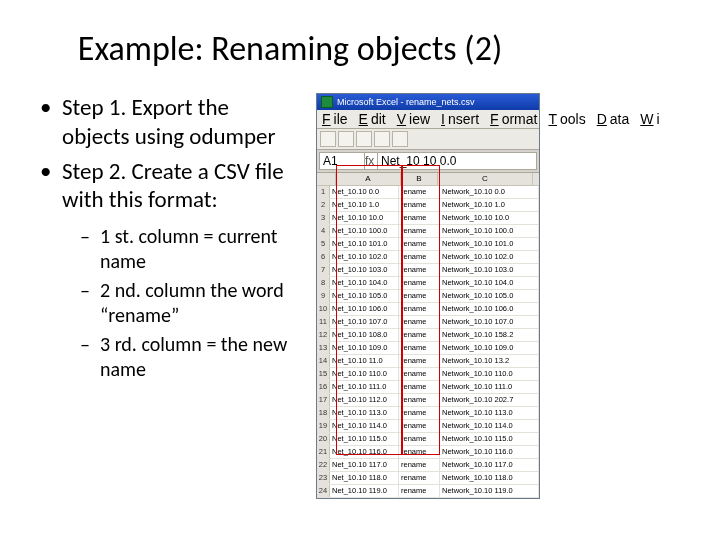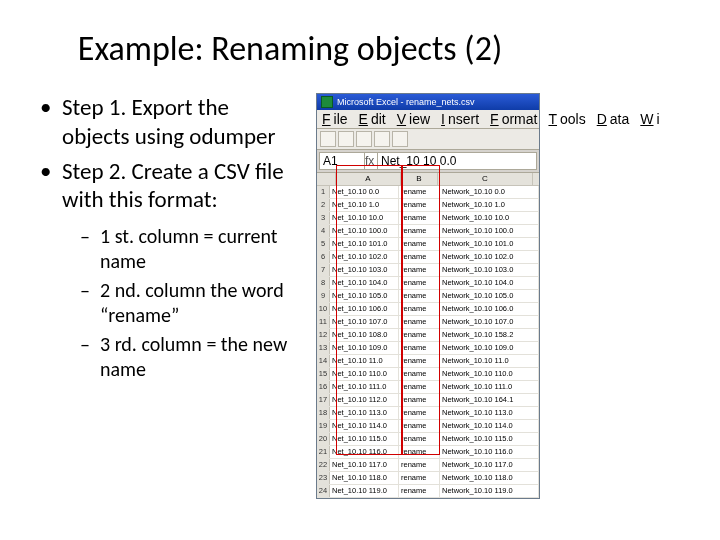--- a/index.html
+++ b/index.html
@@ -169,39 +169,39 @@
             <div class="row">
               <div class="rowh">13</div>
               <div class="c ca">Net_10.10 109.0</div>
               <div class="c cb">rename</div>
               <div class="c cc">Network_10.10 109.0</div>
             </div>
             <div class="row">
               <div class="rowh">14</div>
               <div class="c ca">Net_10.10 11.0</div>
               <div class="c cb">rename</div>
-              <div class="c cc">Network_10.10 11.0</div>
+              <div class="c cc">Network_10.10 13.2</div>
             </div>
             <div class="row">
               <div class="rowh">15</div>
               <div class="c ca">Net_10.10 110.0</div>
               <div class="c cb">rename</div>
               <div class="c cc">Network_10.10 110.0</div>
             </div>
             <div class="row">
               <div class="rowh">16</div>
               <div class="c ca">Net_10.10 111.0</div>
               <div class="c cb">rename</div>
               <div class="c cc">Network_10.10 111.0</div>
             </div>
             <div class="row">
               <div class="rowh">17</div>
               <div class="c ca">Net_10.10 112.0</div>
               <div class="c cb">rename</div>
-              <div class="c cc">Network_10.10 164.1</div>
+              <div class="c cc">Network_10.10 202.7</div>
             </div>
             <div class="row">
               <div class="rowh">18</div>
               <div class="c ca">Net_10.10 113.0</div>
               <div class="c cb">rename</div>
               <div class="c cc">Network_10.10 113.0</div>
             </div>
             <div class="row">
               <div class="rowh">19</div>
               <div class="c ca">Net_10.10 114.0</div>

